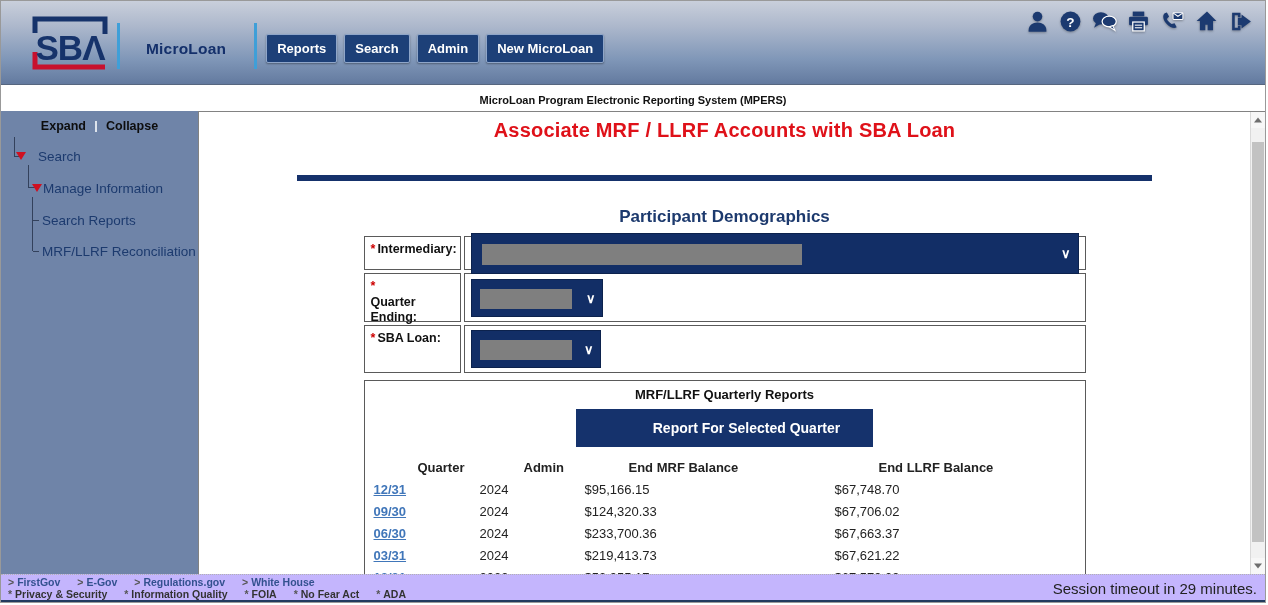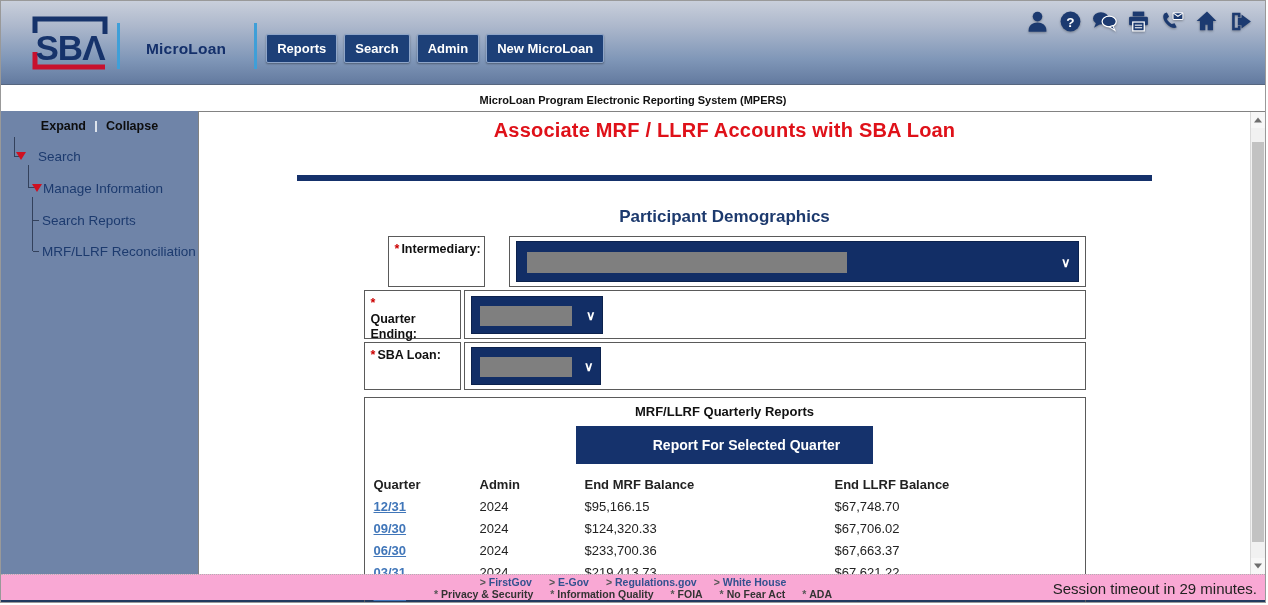--- a/index.html
+++ b/index.html
@@ -33,52 +33,52 @@
   .red-title { text-align:center; color:#df1119; font-size:20px; font-weight:bold; margin-top:7px; letter-spacing:.2px; }
   .navy-bar { width:855px; height:6px; background:#15316b; margin:33px auto 0; }
   .section-title { text-align:center; color:#1d3a6e; font-size:17px; font-weight:bold; margin-top:26px; }
 
   
   .form-wrap { width:722px; margin:9px auto 0; }
   .form-row { display:flex; margin-bottom:3px; }
   .label-cell { width:97px; border:1px solid #5a5a5a; background:#fff; padding:5px 3px 4px 6px; font-size:12.5px; font-weight:bold; color:#111; line-height:1.25; }
   .req { color:#c00; margin-right:2px; }
   .field-cell { flex:1; border:1px solid #5a5a5a; margin-left:3px; padding:4px 6px; display:flex; align-items:center; }
-  .row-1 .label-cell, .row-1 .field-cell { height:51px;margin-left:24px; }
+  .row-1 .label-cell, .row-1 .field-cell { height:34px; }
   .row-2 .label-cell, .row-2 .field-cell { height:49px; }
   .row-3 .label-cell, .row-3 .field-cell { height:48px; }
   .sel { position:relative; background:#122e66; border:1px solid #0c224d; cursor:pointer; }
   .sel-full { width:100%; height:41px; }
   .sel-small { width:132px; height:38px; }
   .redact { position:absolute; background:#7f7f7f; }
   .sel-full .redact { left:10px; top:10px; width:320px; height:21px; }
   .sel-small .redact { left:8px; top:9px; width:92px; height:20px; }
   .chev { position:absolute; right:7px; top:50%; transform:translateY(-50%); color:#fff; font-size:13px; font-weight:bold; line-height:1; }
   .sel-small .chev { right:6px; }
 
   
   .qbox { position:relative; width:722px; height:207px; margin:7px auto 0; border:1px solid #5a5a5a; padding-top:6px; overflow:hidden; }
   .qtitle { text-align:center; font-size:13px; font-weight:bold; color:#111; }
   .qbtn { display:block; margin:7px auto 0; width:297px; height:38px; background:#15326c; color:#fff; font-weight:bold; font-size:14px; font-family:"Liberation Sans",sans-serif; border:none; cursor:pointer;padding-left:44px; }
   .qgrid { margin-top:10px; padding-left:9px; display:grid; grid-template-columns:106px 105px 250px auto; font-size:13px; color:#222; }
   .qgrid > div { height:22px; line-height:22px; }
-  .qhead { font-weight:bold; color:#222; }
+  .qhead { font-weight:bold; color:#222;margin-left:44px; }
   .qlink { color:#4076b9; text-decoration:underline; font-weight:bold; cursor:pointer; }
 
   
   .sbar { position:absolute; top:0; right:0; width:15px; height:100%; background:#f1f1f1; border-left:1px solid #d9d9d9; }
   .sbtn { position:absolute; left:0; width:100%; height:16px; background:#f7f7f7; cursor:pointer; }
   .sbtn.up { top:0; } .sbtn.down { bottom:0; }
   .sarrow { position:absolute; left:50%; top:50%; transform:translate(-50%,-50%); width:0; height:0; }
   .up .sarrow { border-left:4px solid transparent; border-right:4px solid transparent; border-bottom:5px solid #6e6e6e; }
   .down .sarrow { border-left:4px solid transparent; border-right:4px solid transparent; border-top:5px solid #6e6e6e; }
   .sthumb { position:absolute; left:1px; top:30px; width:12px; height:400px; background:#c2c2c2; cursor:pointer; }
 
   
-  .footer { position:relative; height:26px; background:#f9a8d4; border-top:1px dotted #b2b2b2; text-align:center; padding-top:2px; }
+  .footer { position:relative; height:26px; background:#c4b5fd; border-top:1px dotted #b2b2b2; text-align:left; padding-top:2px; }
   .f-line { font-size:10.5px; line-height:11.5px; font-weight:bold; }
   .f-item { margin:0 7px; cursor:pointer; display:inline-block; }
   .f-line1 .f-lbl { color:#33518f; }
   .f-line2 .f-lbl { color:#333; }
   .f-pre { color:#555; margin-right:3px; }
   .session { position:absolute; right:8px; bottom:3px; font-size:15px; color:#222; font-weight:normal; }
 
   .bottom-bar { height:3px; background:#223a5e; margin-top:0; }
 </style>
 </head>

